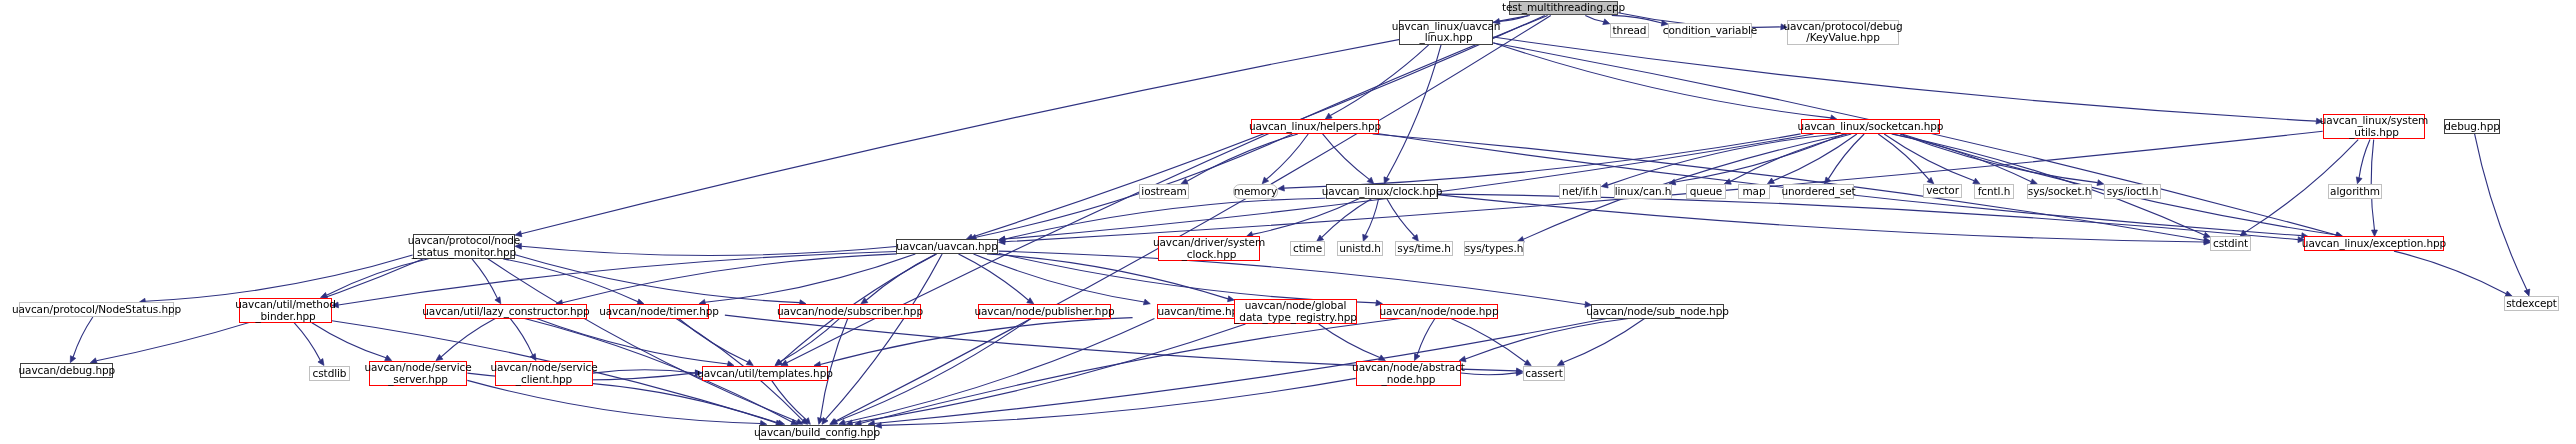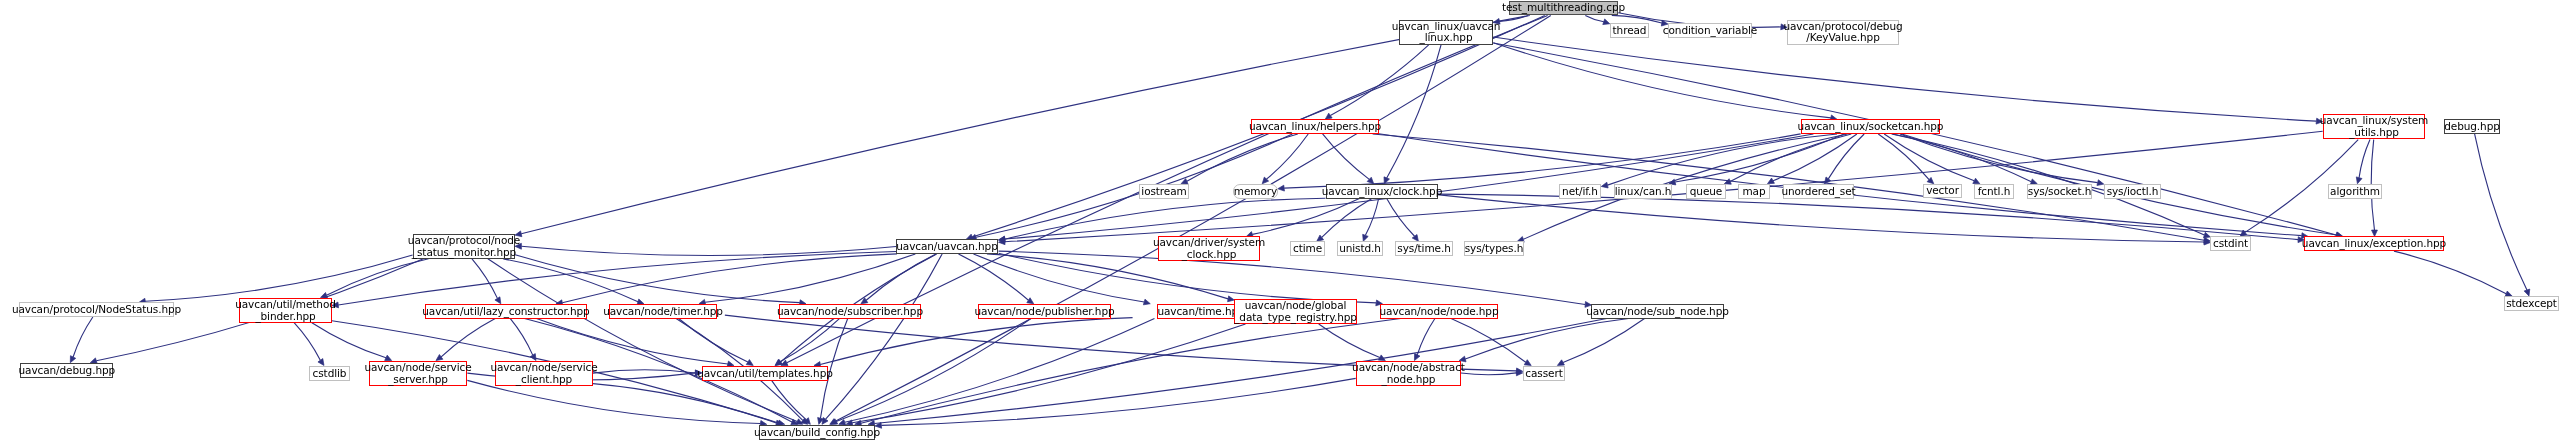--- a/index.html
+++ b/index.html
@@ -297,21 +297,21 @@
       <div class="node kind-grey" style="left: 2210px; top: 236px; width: 41px; height: 14.7px;">cstdint</div>
       <div class="node kind-red" style="left: 2304px; top: 236px; width: 140px; height: 14.7px;">uavcan_linux/exception.hpp</div>
       <div class="node kind-grey" style="left: 2504px; top: 296px; width: 55px; height: 14.7px;">stdexcept</div>
       <div class="node kind-dark" style="left: 896px; top: 239px; width: 102px; height: 14.7px;">uavcan/uavcan.hpp</div>
       <div class="node kind-dark" style="left: 413px; top: 234px; width: 102px; height: 25px;">uavcan/protocol/node
 _status_monitor.hpp</div>
       <div class="node kind-grey" style="left: 19px; top: 302px; width: 155px; height: 14.7px;">uavcan/protocol/NodeStatus.hpp</div>
       <div class="node kind-red" style="left: 239px; top: 298px; width: 93px; height: 25px;">uavcan/util/method
 _binder.hpp</div>
       <div class="node kind-red" style="left: 425px; top: 304px; width: 162px; height: 14.7px;">uavcan/util/lazy_constructor.hpp</div>
-      <div class="node kind-red" style="left: 609px; top: 304px; width: 108px; height: 14.7px;">uavcan/node/timer.hpp</div>
+      <div class="node kind-red" style="left: 609px; top: 304px; width: 100px; height: 14.7px;">uavcan/node/timer.hpp</div>
       <div class="node kind-red" style="left: 779px; top: 304px; width: 142px; height: 14.7px;">uavcan/node/subscriber.hpp</div>
       <div class="node kind-red" style="left: 978px; top: 304px; width: 133px; height: 14.7px;">uavcan/node/publisher.hpp</div>
       <div class="node kind-red" style="left: 1133px; top: 304px; width: 88px; height: 14.7px; margin-left: 24px;">uavcan/time.hpp</div>
       <div class="node kind-red" style="left: 1234px; top: 299px; width: 123px; height: 25px;">uavcan/node/global
 _data_type_registry.hpp</div>
       <div class="node kind-red" style="left: 1380px; top: 304px; width: 118px; height: 14.7px;">uavcan/node/node.hpp</div>
       <div class="node kind-dark" style="left: 1591px; top: 304px; width: 133px; height: 14.7px;">uavcan/node/sub_node.hpp</div>
       <div class="node kind-dark" style="left: 20.3px; top: 363px; width: 93px; height: 14.7px;">uavcan/debug.hpp</div>
       <div class="node kind-grey" style="left: 309px; top: 366px; width: 41px; height: 14.7px;">cstdlib</div>
       <div class="node kind-red" style="left: 369px; top: 361px; width: 98px; height: 25px;">uavcan/node/service

